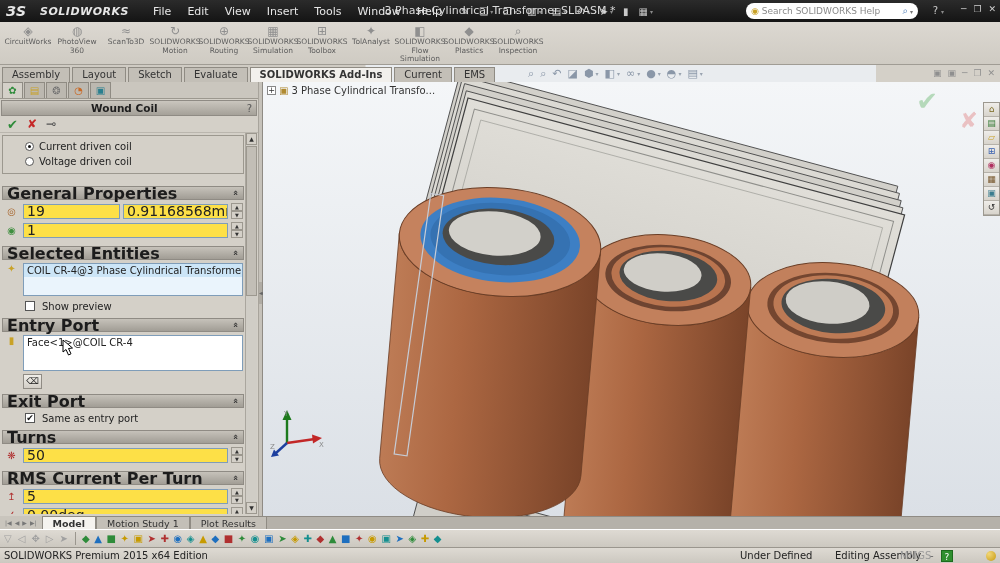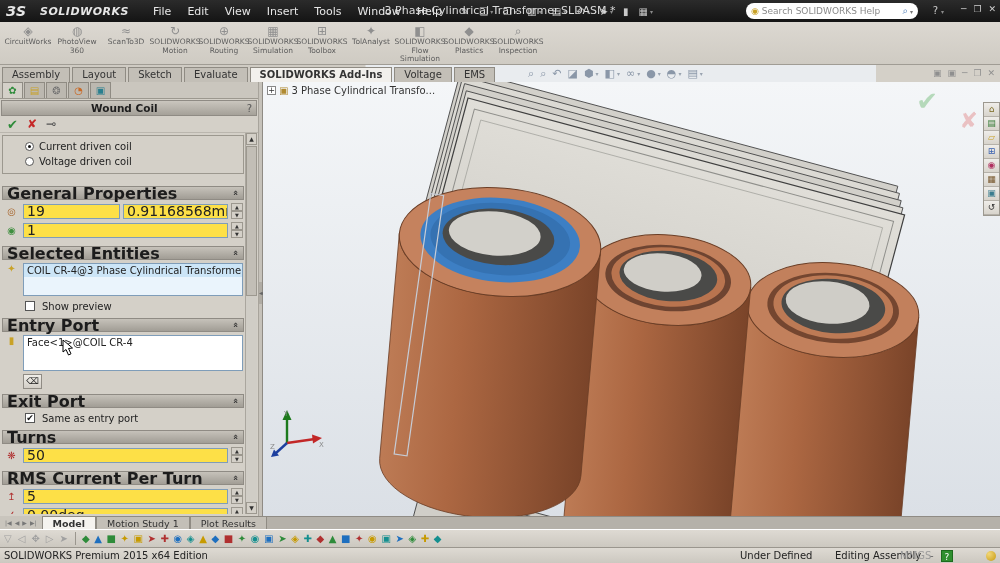--- a/index.html
+++ b/index.html
@@ -237,21 +237,21 @@
       </div>
     </div>
 
   <div class="tabrow">
 
   <div class="ctab">Assembly</div>
       <div class="ctab">Layout</div>
       <div class="ctab">Sketch</div>
       <div class="ctab">Evaluate</div>
       <div class="ctab active">SOLIDWORKS Add-Ins</div>
-      <div class="ctab">Voltage</div>
+      <div class="ctab">Current</div>
       <div class="ctab">EMS</div>
     </div>
 
   <div class="headsup">
 
   <span class="hu">⌕</span>
       <span class="hu">⌕</span>
       <span class="hu">↶</span>
       <span class="hu">◪</span>
       <span class="hu caret">⬢</span>

